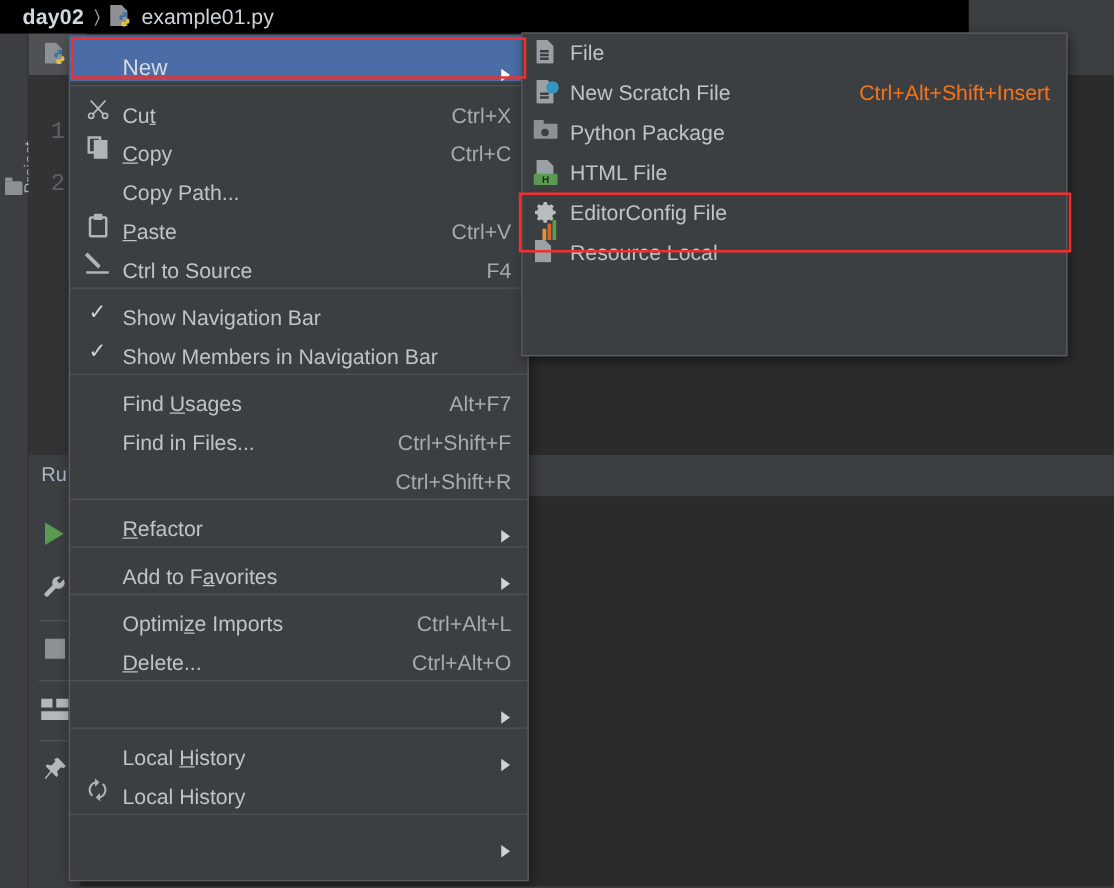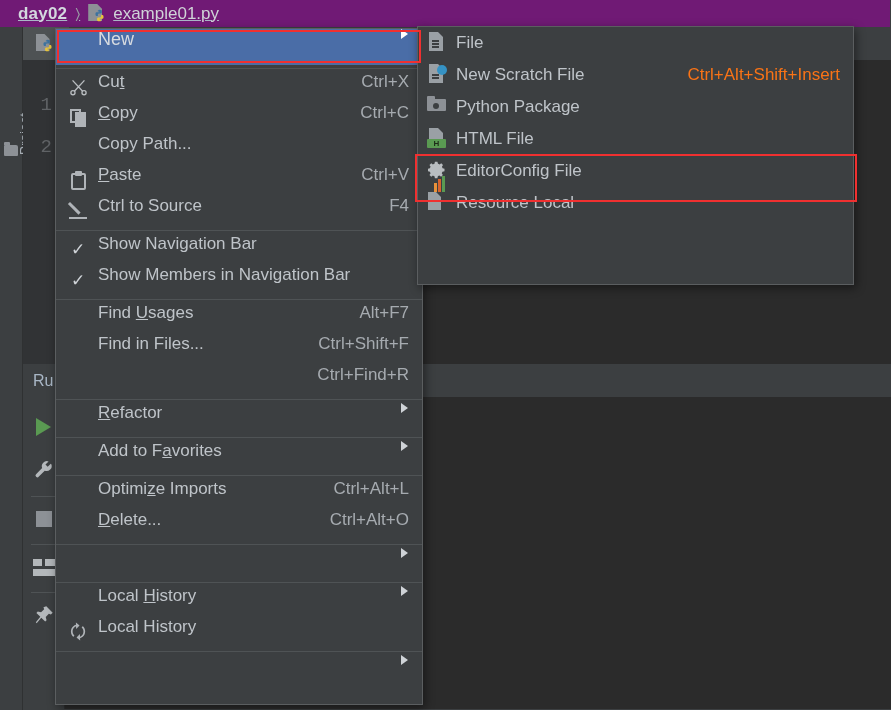--- a/index.html
+++ b/index.html
@@ -7,25 +7,24 @@
     width:891px;height:710px;overflow:hidden;
     background:#3c3f41;
     font-family:"Liberation Sans", sans-serif;
     -webkit-font-smoothing:antialiased;
     position:relative;
   }
   #root{position:absolute;left:0;top:0;width:891px;height:710px;overflow:hidden;}
 
   
   .breadcrumb-bar{
-    position:absolute;left:0;top:0;width:890px;height:27px;
-    background:#701a75;color:#a9b7c6;
+    position:absolute;left:0;top:0;width:775px;height:27px;
+    background:#000000;color:#a9b7c6;
     display:flex;align-items:center;
     font-size:17px;
-    text-decoration:underline;
   }
   .crumb-day{font-weight:bold;color:#d3d8de;margin-left:18px;letter-spacing:.2px;}
   .crumb-sep{color:#9aa0a6;margin:0 8px;font-size:15px;}
   .crumb-file{color:#cfd3d7;margin-left:4px;}
   .pyfile-ico{display:inline-block;width:19px;height:19px;position:relative;vertical-align:-4px;margin-right:2px;}
   .pyfile-ico .pg{position:absolute;left:0;top:0;width:14px;height:17px;background:#8d9196;
       clip-path:polygon(0 0,9px 0,14px 5px,14px 17px,0 17px);}
   .pyfile-ico .pyb{position:absolute;left:5px;top:5px;width:13px;height:13px;}
 
   .left-rail{position:absolute;left:0;top:27px;width:22px;height:683px;background:#3c3f41;
@@ -64,21 +63,21 @@
   .console .cl{position:absolute;left:-8px;white-space:pre;}
 
   
   .menu{
     position:absolute;background:#3c3f41;border:1px solid #5b5e60;
     box-shadow:2px 3px 9px rgba(0,0,0,.45);
     font-size:17px;color:#bfc4c9;
     box-sizing:border-box;
   }
   #main-menu{left:55px;top:28px;width:368px;height:677px;padding:0;}
-  .mi{position:relative;height:31px;display:flex;align-items:flex-start;box-sizing:border-box;}
+  .mi{position:relative;height:31px;display:flex;align-items:flex-end;box-sizing:border-box;}
   .mi .ico{position:absolute;left:10px;width:24px;height:24px;top:3px;display:flex;align-items:center;justify-content:center;}
   .mi .lbl{margin-left:42px;white-space:nowrap;}
   .mi .acc{position:absolute;right:13px;color:#a6abb0;}
   .mi .arrow{position:absolute;right:14px;width:0;height:0;
       border-left:7px solid #cfd3d7;border-top:5px solid transparent;border-bottom:5px solid transparent;}
   .mi.sel{background:#4a6da7;color:#d7dbe0;}
   .mi.sel .arrow{border-left-color:#ffffff;}
   .sep{height:1px;background:#4f5355;margin:3px 0;}
   .u{text-decoration:underline;}
   .check{color:#cfd3d7;font-size:17px;}
@@ -284,21 +283,21 @@
 
     <div class="mi">
       <span class="lbl">Find <span class="u">U</span>sages</span>
       <span class="acc">Alt+F7</span>
     </div>
     <div class="mi">
       <span class="lbl">Find in Files...</span>
       <span class="acc">Ctrl+Shift+F</span>
     </div>
     <div class="mi">
-      <span class="acc">Ctrl+Find+R</span>
+      <span class="acc">Ctrl+Shift+R</span>
     </div>
 
     <div class="sep"></div>
 
     <div class="mi">
       <span class="lbl"><span class="u">R</span>efactor</span>
       <span class="arrow"></span>
     </div>
 
     <div class="sep"></div>

